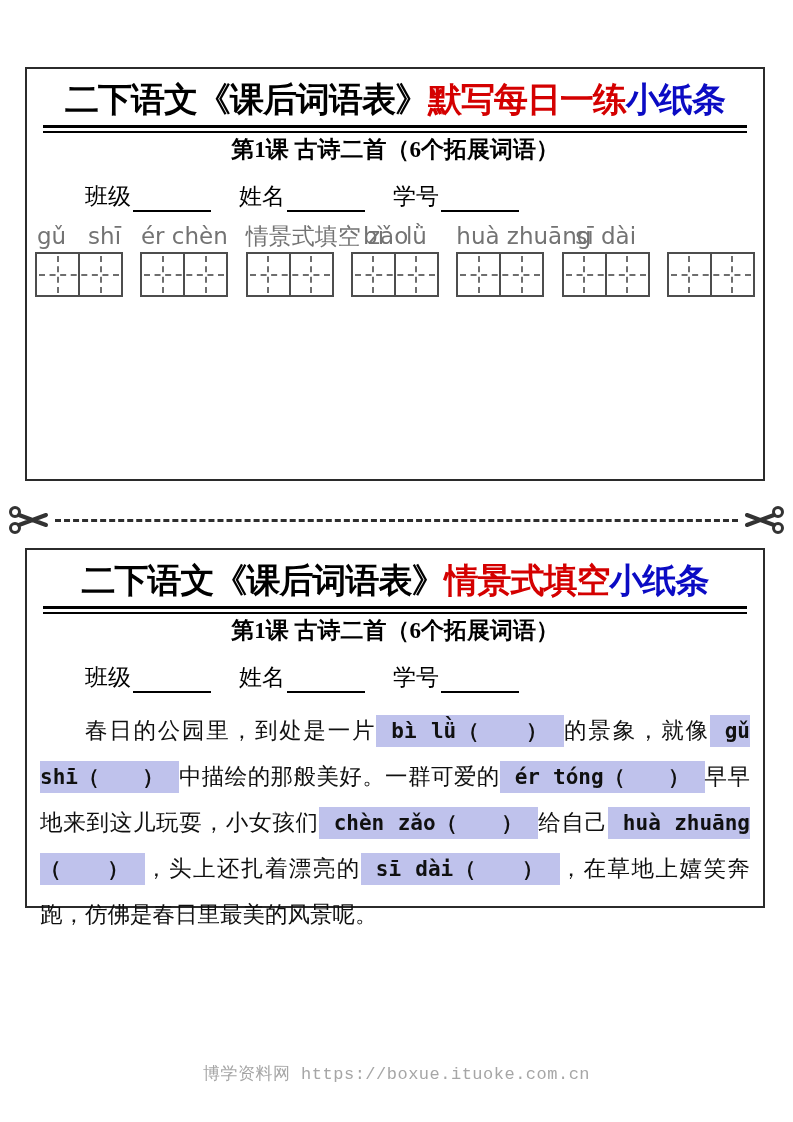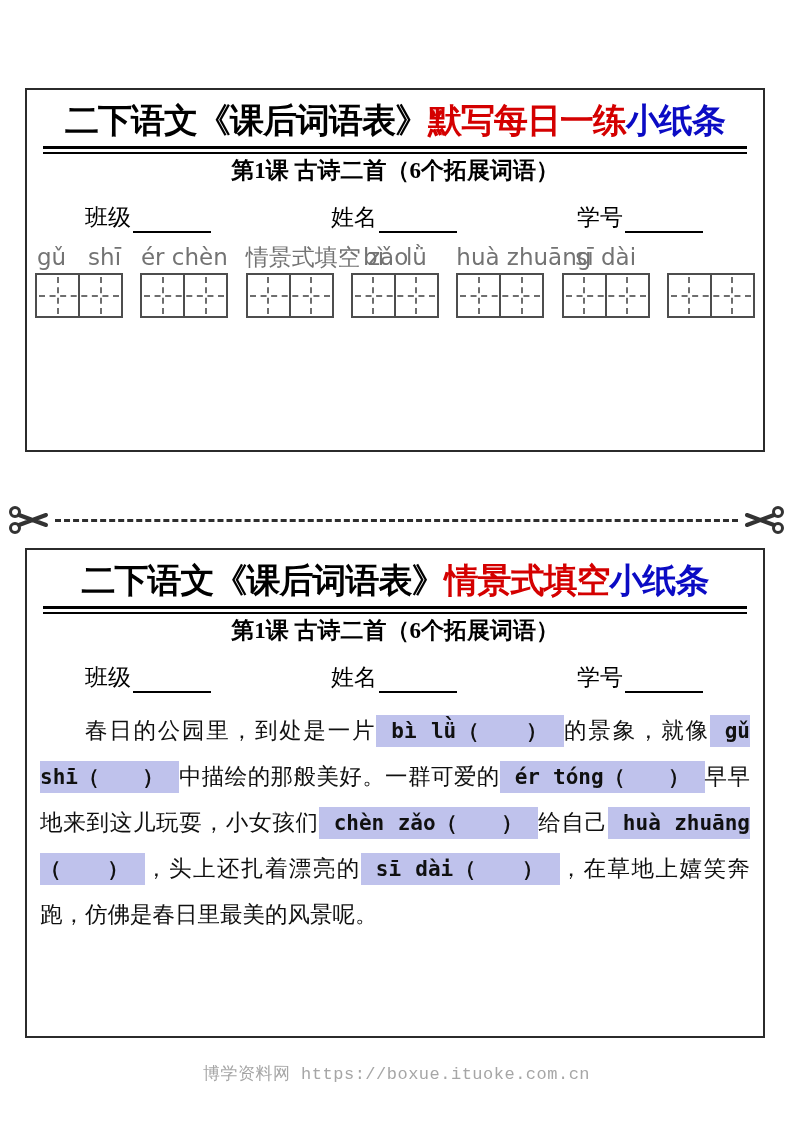--- a/index.html
+++ b/index.html
@@ -9,35 +9,35 @@
   }
   *{margin:0;padding:0;box-sizing:border-box;}
   html,body{background:#fff;}
   body{
     width:793px;height:1122px;position:relative;overflow:hidden;
     font-family:"Liberation Serif",serif;color:#000;
   }
   .box{
     position:absolute;left:25px;width:740px;border:2px solid #2b2b2b;background:#fff;
   }
-  #box1{top:88px;height:364px;}
-  #box2{top:548px;height:490px;}
+  #box1{top:67px;height:414px;}
+  #box2{top:548px;height:360px;}
   .title-row{
     margin-top:11px;text-align:center;font-weight:bold;font-size:34px;line-height:1.2;
     white-space:nowrap;letter-spacing:-1px;
   }
   .title-black{color:#000;}
   .title-red{color:var(--title-red);}
   .title-blue{color:var(--title-blue);}
   .t-underline-a{margin:4px 16px 0;height:3px;background:#000;}
   .t-underline-b{margin:3px 16px 0;height:2px;background:#000;}
   .subtitle{margin-top:1px;text-align:center;font-weight:bold;font-size:23px;}
   .info-row{
-    margin:16px 60px 0 58px;display:flex;justify-content:space-between;
-    font-size:23px;font-weight:500;
+    margin:16px 60px 0 58px;display:flex;justify-content:flex-start;
+    font-size:23px;font-weight:500;gap:28px;
   }
   .info-item{display:flex;align-items:flex-end;}
   .blank-line{
     display:inline-block;width:78px;height:26px;border-bottom:2px solid #000;margin-left:2px;
   }
   .pinyin-row{margin:12px 8px 0;display:flex;justify-content:space-between;}
   .py{
     width:88px;text-align:center;font-family:"DejaVu Sans",sans-serif;
     font-size:23px;color:#737373;white-space:pre;line-height:1.1;
   }

